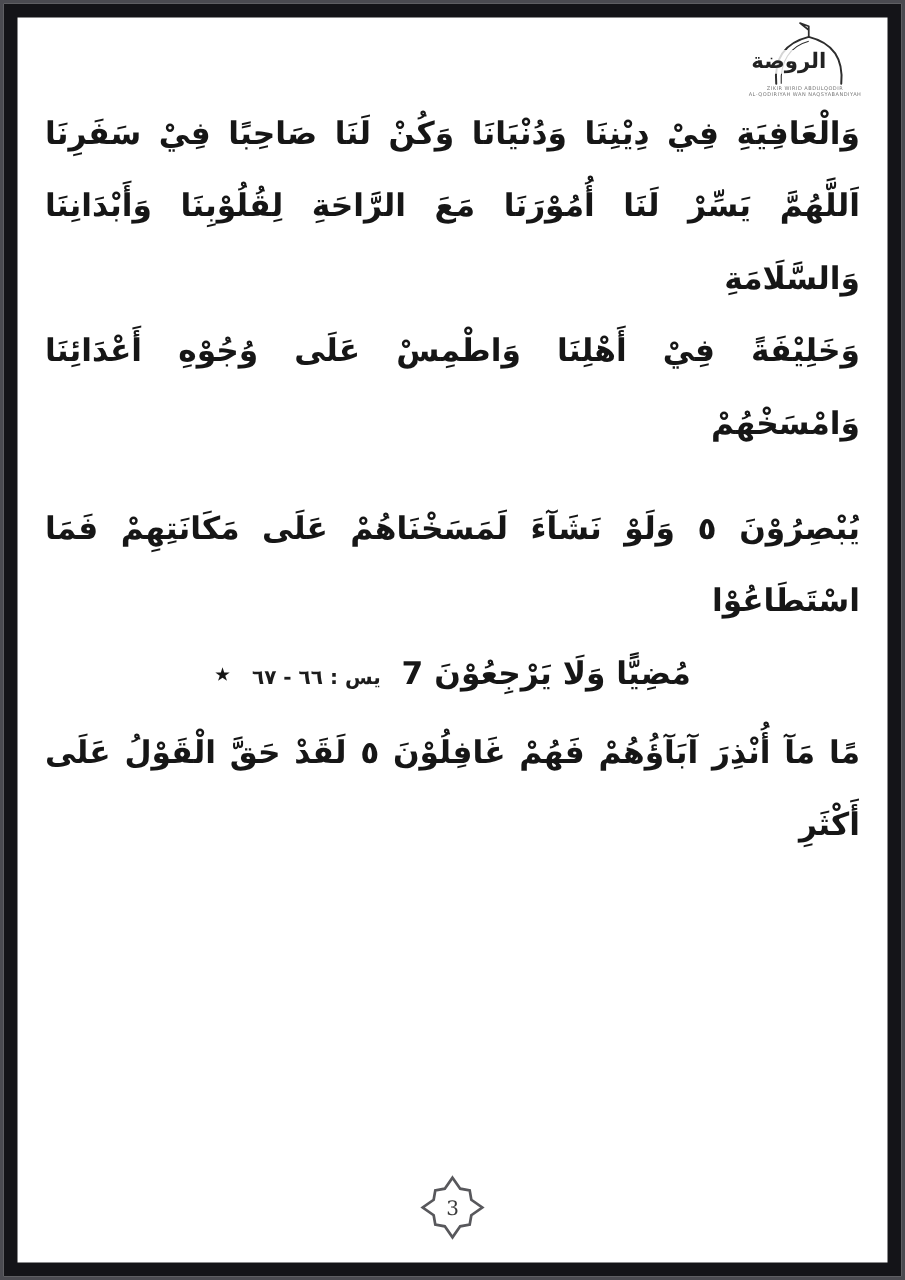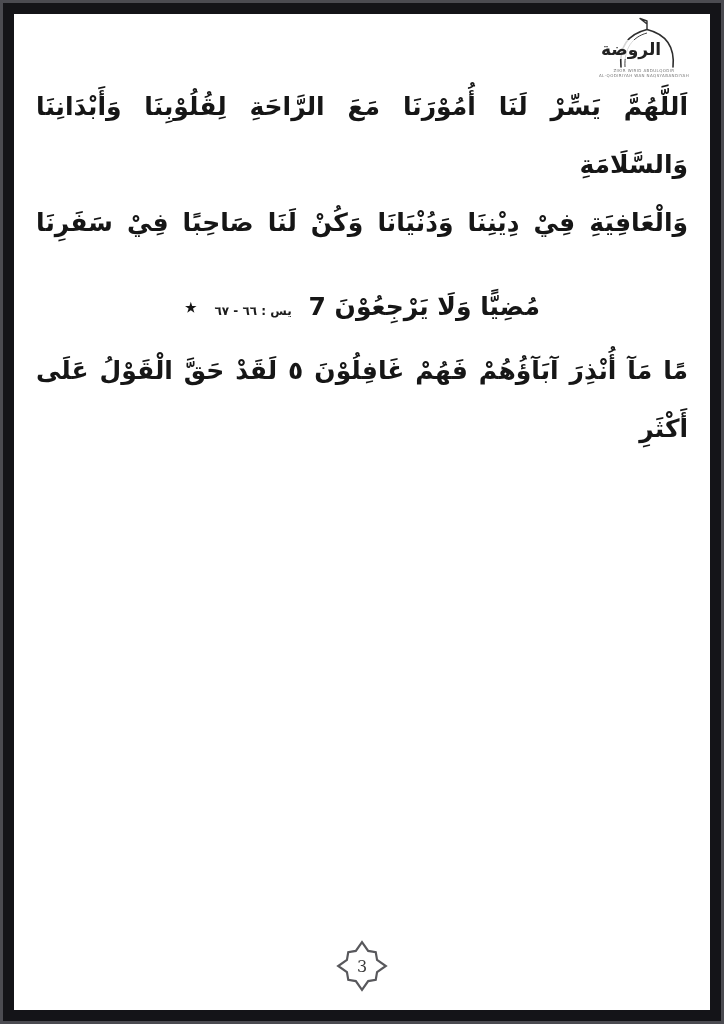--- a/index.html
+++ b/index.html
@@ -47,21 +47,21 @@
     text-align-last:justify;
     white-space:normal;
   }
   .para .line.center{
     text-align:center;
     text-align-last:center;
   }
   .p2{margin-top:26px;}
   .p3{margin-top:2px;}
   .ref{
-    font-size:12px;font-weight:bold;color:#1c1c1c;
+    font-size:16px;font-weight:bold;color:#1c1c1c;
     margin:0 8px;
   }
   
   .page-number{
     position:absolute;bottom:18px;left:50%;
     transform:translateX(-50%);
     width:52px;height:52px;
   }
   .page-number svg{display:block;}
   .page-number .num{
@@ -90,25 +90,27 @@
       </span>
       <span class="arabic">الروضة</span>
     </div>
     <div class="subtext">ZIKIR WIRID ABDULQODIR</div>
     <div class="subtext">AL-QODIRIYAH WAN NAQSYABANDIYAH</div>
   </div>
 
   <div class="content">
 
     <div class="para p1">
+      <div class="line">وَالْعَافِيَةِ فِيْ دِيْنِنَا وَدُنْيَانَا وَكُنْ لَنَا صَاحِبًا فِيْ سَفَرِنَا</div>
       <div class="line">اَللَّهُمَّ يَسِّرْ لَنَا أُمُوْرَنَا مَعَ الرَّاحَةِ لِقُلُوْبِنَا وَأَبْدَانِنَا وَالسَّلَامَةِ</div>
-      <div class="line">وَالْعَافِيَةِ فِيْ دِيْنِنَا وَدُنْيَانَا وَكُنْ لَنَا صَاحِبًا فِيْ سَفَرِنَا</div>
+      <div class="line">وَخَلِيْفَةً فِيْ أَهْلِنَا وَاطْمِسْ عَلَى وُجُوْهِ أَعْدَائِنَا وَامْسَخْهُمْ</div>
     </div>
 
     <div class="para p2">
+      <div class="line">يُبْصِرُوْنَ ٥ وَلَوْ نَشَآءَ لَمَسَخْنَاهُمْ عَلَى مَكَانَتِهِمْ فَمَا اسْتَطَاعُوْا</div>
       <div class="line center">
         <span>مُضِيًّا وَلَا يَرْجِعُوْنَ 7</span>
         <span class="ref">يس : ٦٦ - ٦٧</span>
         <span>٭</span>
       </div>
     </div>
 
     <div class="para p3">
       <div class="line">مًا مَآ أُنْذِرَ آبَآؤُهُمْ فَهُمْ غَافِلُوْنَ ٥ لَقَدْ حَقَّ الْقَوْلُ عَلَى أَكْثَرِ</div>
 

